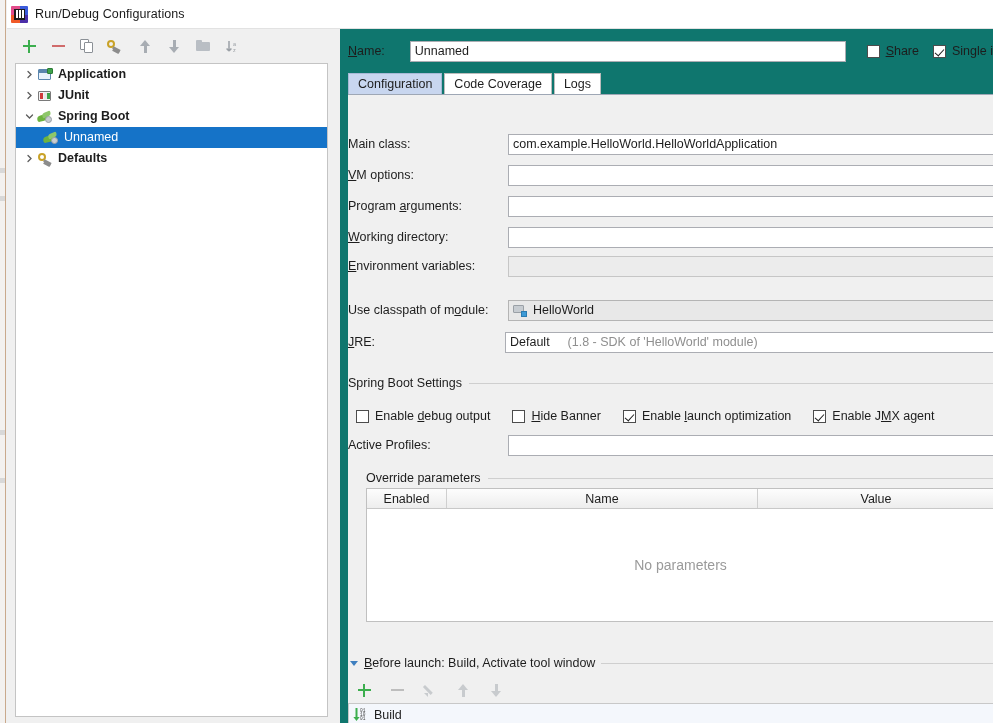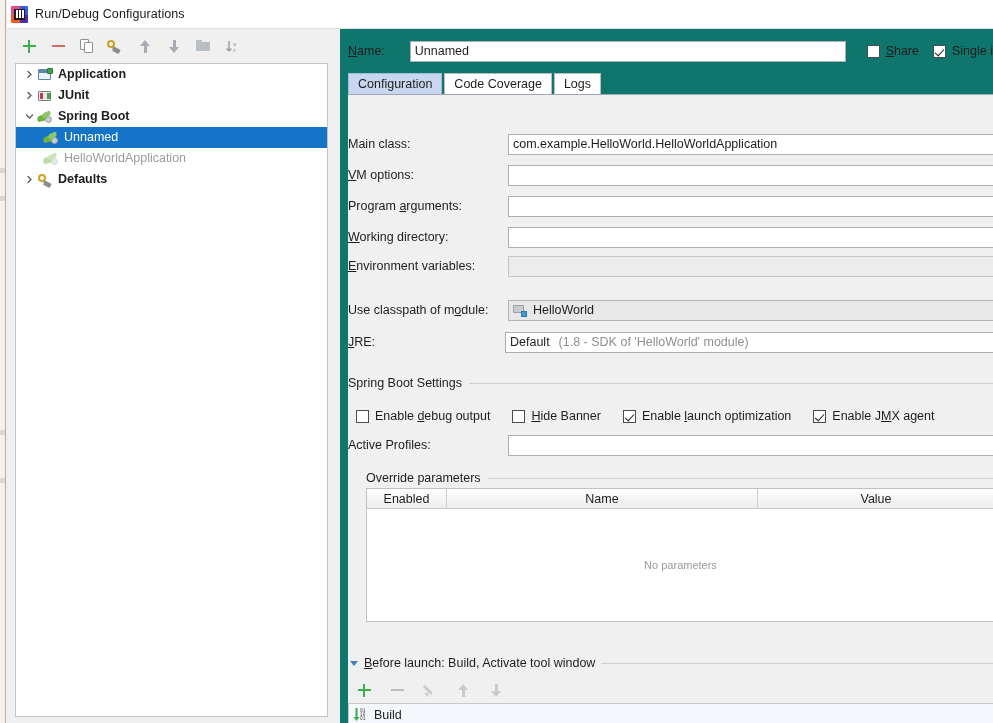--- a/index.html
+++ b/index.html
@@ -304,21 +304,21 @@
   #ovr-head .th {
     display: flex; align-items: center; justify-content: center;
     font-size: 12.5px; color: #1d1d1d;
     border-right: 1px solid #cfcfcf;
     height: 100%;
   }
   #ovr-head .th:last-child { border-right: none; }
   #ovr-empty {
     position: absolute; left: 0; right: 0; top: 20px; bottom: 0;
     display: flex; align-items: center; justify-content: center;
-    color: #9a9a9a; font-size: 11px;
+    color: #9a9a9a; font-size: 14px;
   }
 
   
   #before-launch-title {
     position: absolute; left: 0; right: 0; height: 16px;
     display: flex; align-items: center; gap: 6px;
     font-size: 12.5px;
   }
   .tri-down {
     width: 0; height: 0;
@@ -515,30 +515,20 @@
           <span class="tree-ico">
             <span class="ico-leaf">
                 <i class="l1"></i>
                 <i class="l2"></i>
                 <i class="dot"></i>
               </span>
           </span>
           <span class="tree-label">Unnamed</span>
         </div>
 
-        <div class="tree-row muted" style="padding-left:27px">
-          <span class="tree-ico" style="opacity:.45">
-            <span class="ico-leaf">
-                <i class="l1"></i>
-                <i class="l2"></i>
-                <i class="dot"></i>
-              </span>
-          </span>
-          <span class="tree-label">HelloWorldApplication</span>
-        </div>
 
         <div class="tree-row bold">
           <span class="tw">
             <svg width="9" height="9" viewBox="0 0 9 9">
                 <path d="M3 1.5 L6 4.5 L3 7.5" stroke="#5c5c5c" stroke-width="1.3" fill="none" stroke-linecap="round"></path>
               </svg>
           </span>
           <span class="tree-ico">
             <span class="ico-wrench">
                 <i class="head"></i>
@@ -618,21 +608,21 @@
 
         <div class="form-row" style="top:160px">
           <span class="lbl"><span class="mn">E</span>nvironment variables:</span>
           <input class="tfield disabled" type="text" style="margin-right: -2px;" readonly="" value="">
         </div>
 
         <div class="form-row" style="top:236px">
           <span class="lbl"><span class="mn">J</span>RE:</span>
           <span class="combo white" style="margin-right:-2px;margin-left:-3px">
             <span>Default</span>
-            <span class="dim" style="margin-left:9px">(1.8 - SDK of 'HelloWorld' module)</span>
+            <span class="dim" style="margin-left:18px">(1.8 - SDK of 'HelloWorld' module)</span>
           </span>
         </div>
 
         <div class="group-title" style="top:280px">
           <span>Spring Boot Settings</span>
           <span class="line"></span>
         </div>
 
         <div id="boot-checks" style="top:311px; padding-left:8px">
           <span class="cb-wrap">

